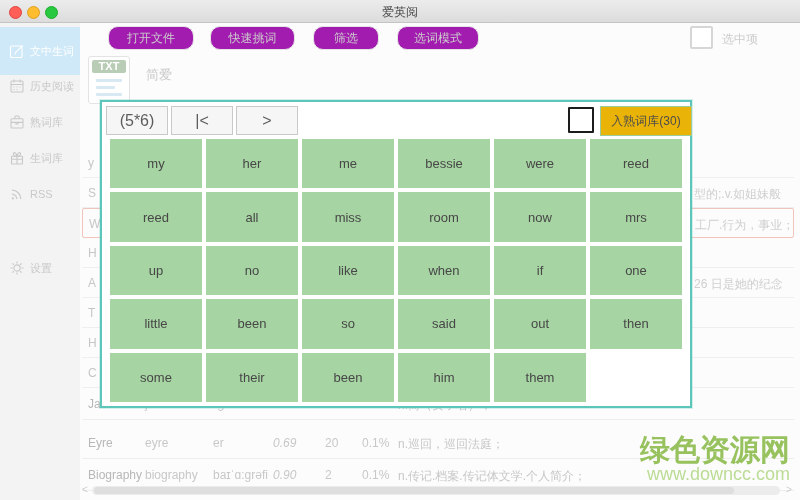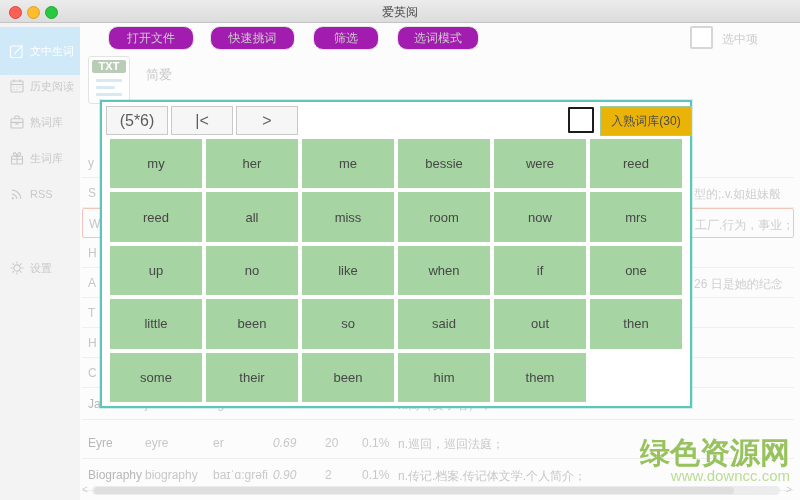--- a/index.html
+++ b/index.html
@@ -71,21 +71,21 @@
   .m-add{position:absolute;left:498px;top:4px;width:90px;height:28px;background:#eab308;
     border:1px solid #9ccb9d;color:#4c4c4c;font-size:12px;text-align:center;line-height:28px;cursor:pointer;}
   .grid{position:absolute;left:8px;right:8px;top:37px;bottom:4px;display:grid;
     grid-template-columns:repeat(6,1fr);grid-template-rows:repeat(5,1fr);gap:4px;}
   .cell{background:#a6d4a2;display:flex;align-items:center;justify-content:center;
     color:#474747;font-size:13px;cursor:pointer;}
 
   
   .watermark{position:absolute;right:10px;bottom:16px;text-align:right;z-index:20;line-height:1.05;}
   .wm1{font-size:30px;font-weight:bold;color:#97c25e;}
-  .wm2{font-size:15px;color:#bbdc94;}
+  .wm2{font-size:18px;color:#bbdc94;}
 </style>
 </head>
 <body>
 
 <div class="titlebar">
   <div class="traffic t-red"></div>
   <div class="traffic t-yellow"></div>
   <div class="traffic t-green"></div>
   <div class="win-title">爱英阅</div>
 </div>

